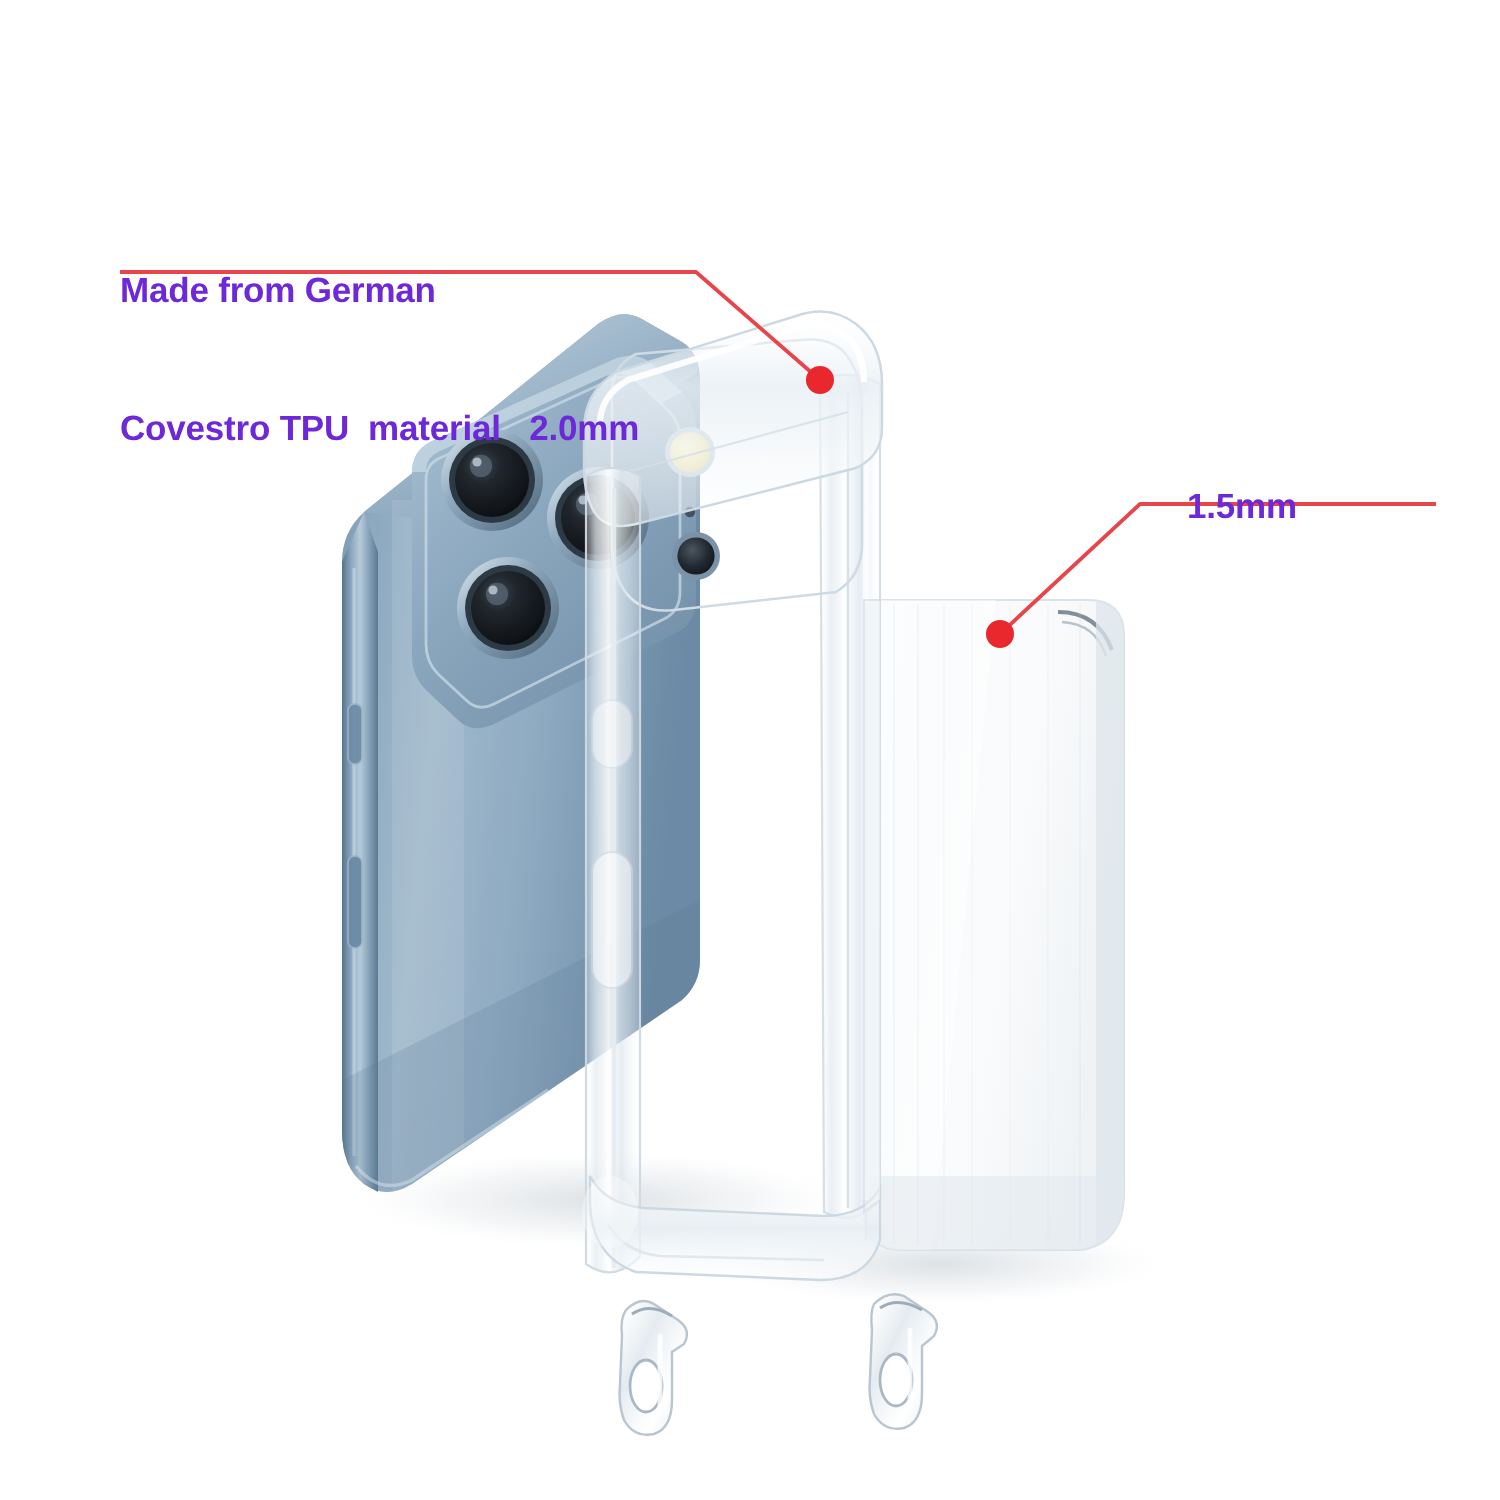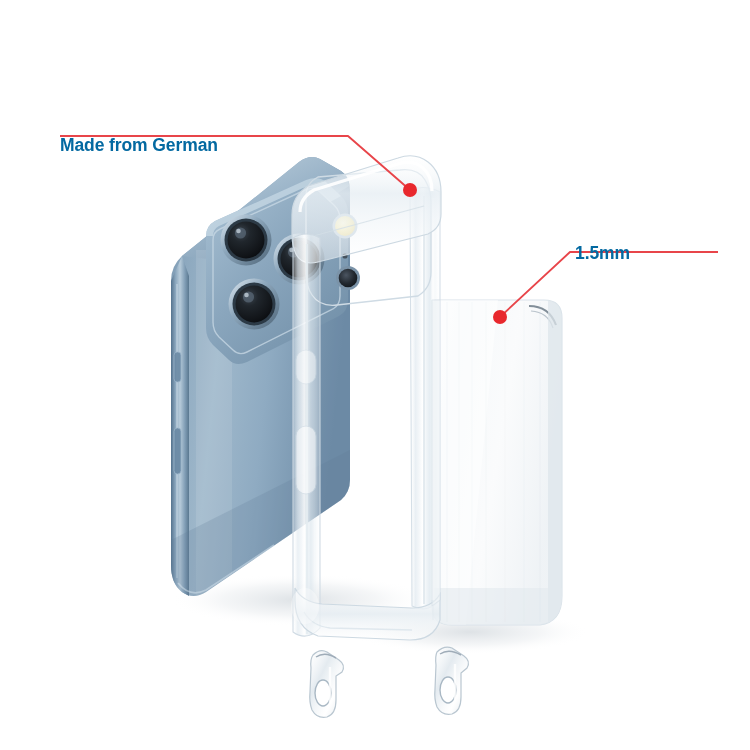--- a/index.html
+++ b/index.html
@@ -18,32 +18,33 @@
   #artboard {
     position: absolute;
     inset: 0;
   }
   .callout-text {
     position: absolute;
     font-family: "Liberation Sans", sans-serif;
     font-weight: bold;
     font-size: 17.5px;
     line-height: 1.32;
-    color: #0369a1;
+    color: #6d28d9;
     white-space: pre;
     letter-spacing: -0.1px;
   }
   #callout-tpu-text {
     left: 60px;
     top: 88px;
     text-align: left;
   }
   #callout-pc-text {
-    left: 575px;
+    left: 541px;
     top: 196px;
+    text-align: center;
     width: 160px;
   }
 </style>
 </head>
 <body>
 
 <div id="stage">
 
   <svg id="artboard" viewBox="0 0 750 750" width="750" height="750">
     <defs>
@@ -317,19 +318,20 @@
     </g>
 
     <g>
       <path d="M718,252 L570,252 L500,317" fill="none" stroke="#e8454a" stroke-width="1.9" stroke-linejoin="round"></path>
       <circle cx="500" cy="317" r="7" fill="#e8282d"></circle>
     </g>
   </svg>
 
   <div class="callout-text" id="callout-tpu-text">
     <div>Made from German</div>
+    <div>Covestro TPU  material   2.0mm</div>
   </div>
 
   <div class="callout-text" id="callout-pc-text">
     <div>1.5mm</div>
   </div>
 
 </div>
 
 </body></html>

